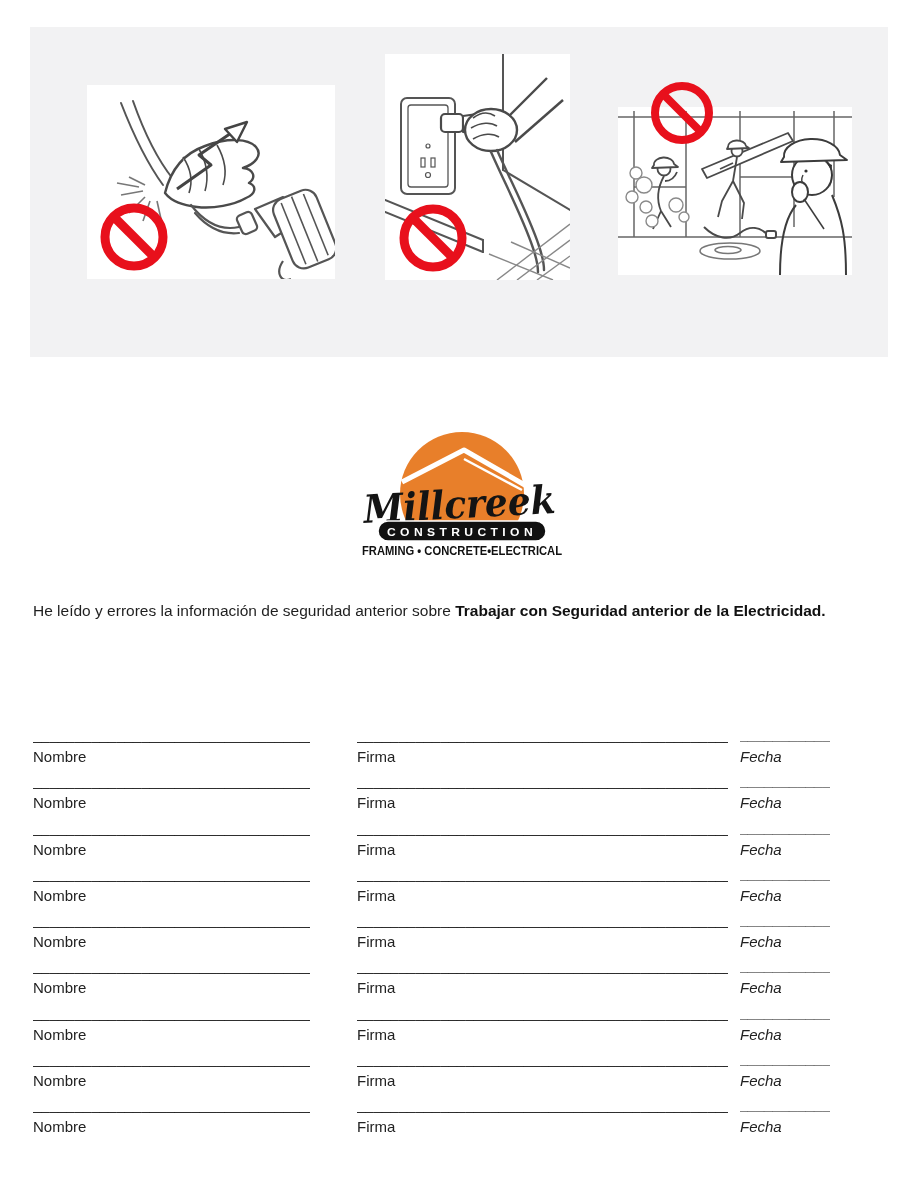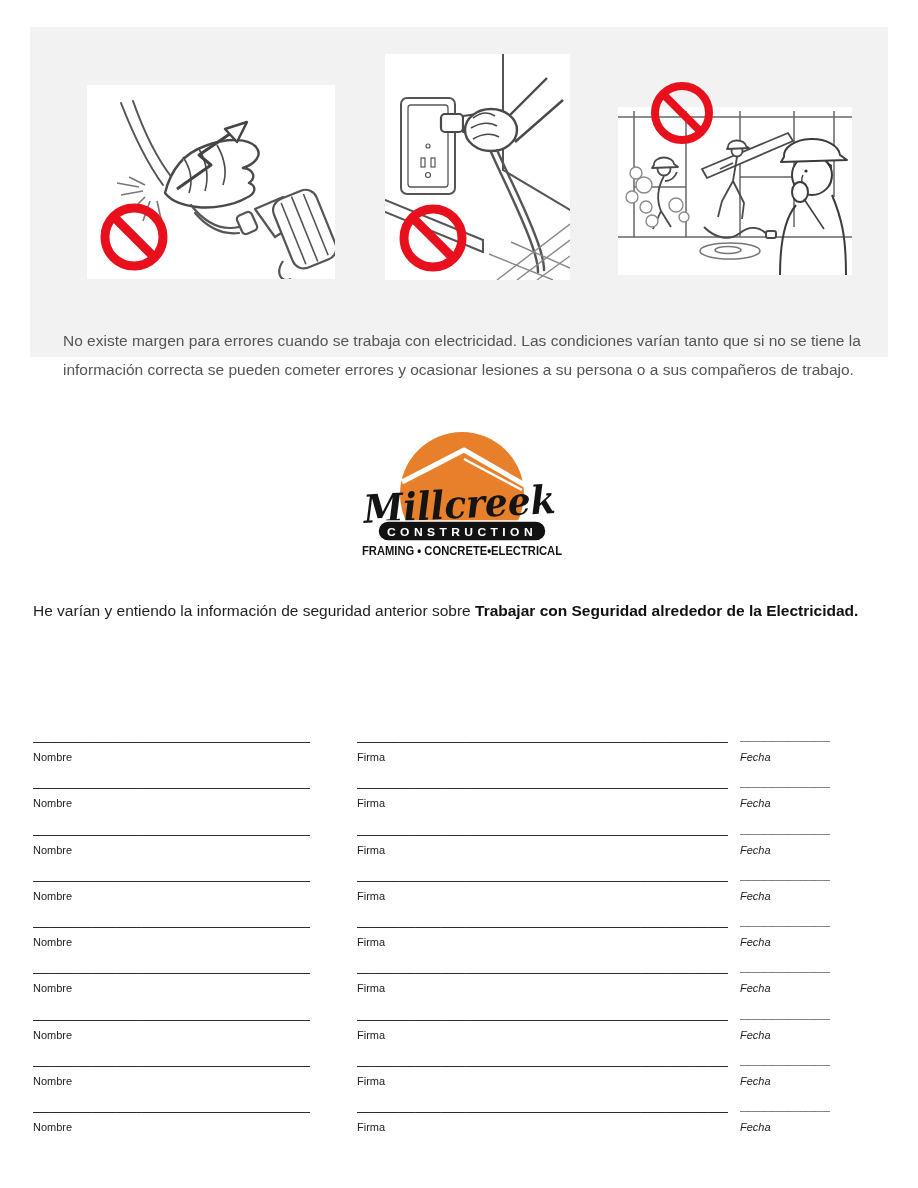--- a/index.html
+++ b/index.html
@@ -36,21 +36,21 @@
   .sig-row { position:relative; height:46.3px; }
   .sig-cell { position:absolute; top:0; overflow:hidden; }
   .sig-cell.c1 { left:0;     width:277px; }
   .sig-cell.c2 { left:324px; width:371px; }
   .sig-cell.c3 { left:707px; width:90px;font-style:italic;  }
   .sig-line {
     display:block; height:17px; font-size:15px; line-height:11px;
     color:#1c1c1c; white-space:nowrap; overflow:hidden; letter-spacing:0;
   }
   .sig-label {
-    display:block; font-size:11px; line-height:20px; color:#222; margin-top:1px;
+    display:block; font-size:15px; line-height:20px; color:#222; margin-top:1px;
   }
 </style>
 </head>
 <body>
 
 <div class="safety-panel">
 
   <div class="illus illus-1">
     <svg width="248" height="194" viewBox="0 0 248 194">
       <rect x="0" y="0" width="248" height="194" fill="#ffffff"></rect>
@@ -217,39 +217,38 @@
         <ellipse cx="110" cy="173" rx="13" ry="3.5"></ellipse>
       </g>
 
       <g fill="none" stroke="#e8101c" stroke-width="8">
         <circle cx="64" cy="36" r="27" stroke="#e8101c"></circle>
         <line x1="45" y1="17" x2="83" y2="55" stroke="#e8101c"></line>
       </g>
     </svg>
   </div>
 
-  <div class="safety-paragraph">No existe margen para errores cuando se trabaja con electricidad. Las condiciones varían tanto que si no se tiene la información correcta se pueden cometer errores y ocasionar lesiones a su persona o a sus compañeros de trabajo.</div>
 </div>
 
 <div class="logo-wrap">
   <svg width="216" height="132" viewBox="0 0 216 132">
     <circle cx="110" cy="66" r="62" fill="#e87f2a"></circle>
     <rect x="0" y="104" width="216" height="28" fill="#ffffff"></rect>
     <g stroke="#ffffff" fill="none" stroke-linejoin="round">
       <path d="M50,54 L112,22 L178,60" stroke-width="5"></path>
       <path d="M112,31 L170,62" stroke-width="2.5"></path>
     </g>
     <text x="108" y="90" text-anchor="middle" font-family="'DejaVu Serif', serif" font-style="italic" font-weight="bold" font-size="39" fill="#141414" transform="rotate(-3 108 86)" textLength="192" lengthAdjust="spacingAndGlyphs">Millcreek</text>
     <rect x="26" y="93" width="168" height="20" rx="10" fill="#111111" stroke="#ffffff" stroke-width="1.5"></rect>
     <text x="110" y="107.5" text-anchor="middle" font-size="11" font-weight="bold" fill="#ffffff" letter-spacing="4" textLength="150" lengthAdjust="spacingAndGlyphs">CONSTRUCTION</text>
     <text x="110" y="127" text-anchor="middle" font-size="13" font-weight="600" fill="#111111" textLength="200" lengthAdjust="spacingAndGlyphs">FRAMING • CONCRETE•ELECTRICAL</text>
   </svg>
 </div>
 
-<div class="ack"><span>He varían y entiendo la información de seguridad anterior sobre </span><b>Trabajar con Seguridad alrededor de la Electricidad.</b></div>
+<div class="ack"><span>He leído y errores la información de seguridad anterior sobre </span><b>Trabajar con Seguridad anterior de la Electricidad.</b></div>
 
 <div class="sig-table">
 
   <div class="sig-row">
     <div class="sig-cell c1">
         <span class="sig-line">____________________________________</span>
         <span class="sig-label">Nombre</span>
       </div>
     <div class="sig-cell c2">
         <span class="sig-line">________________________________________________</span>

